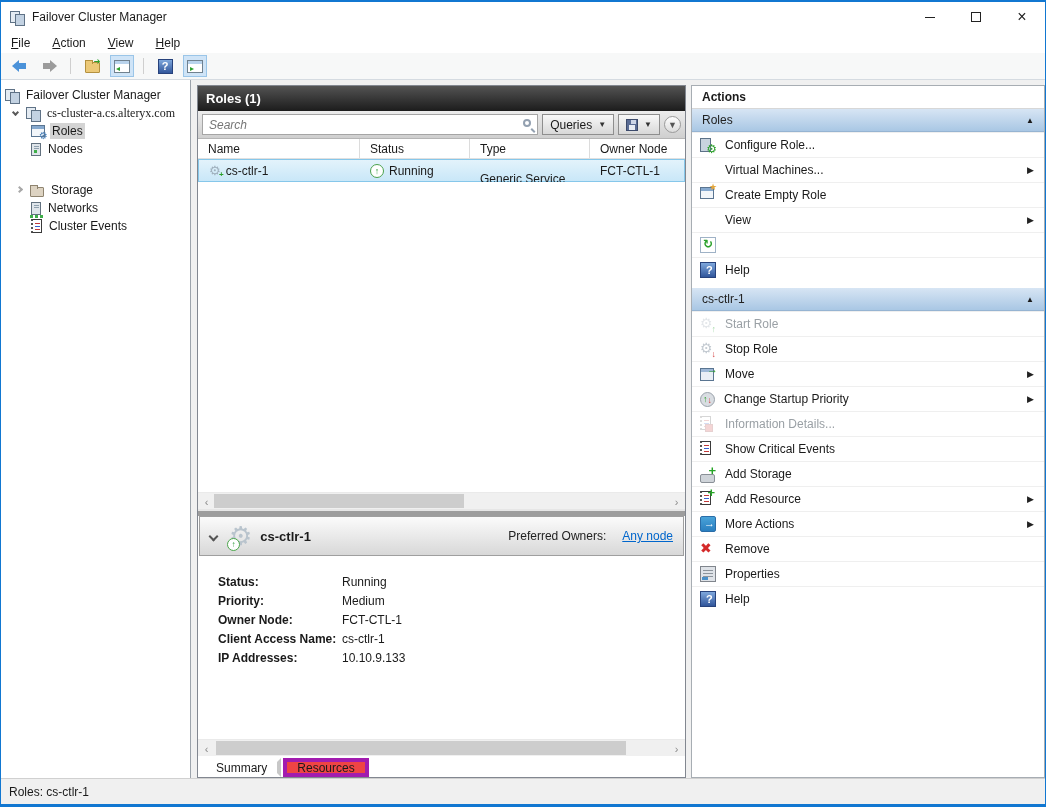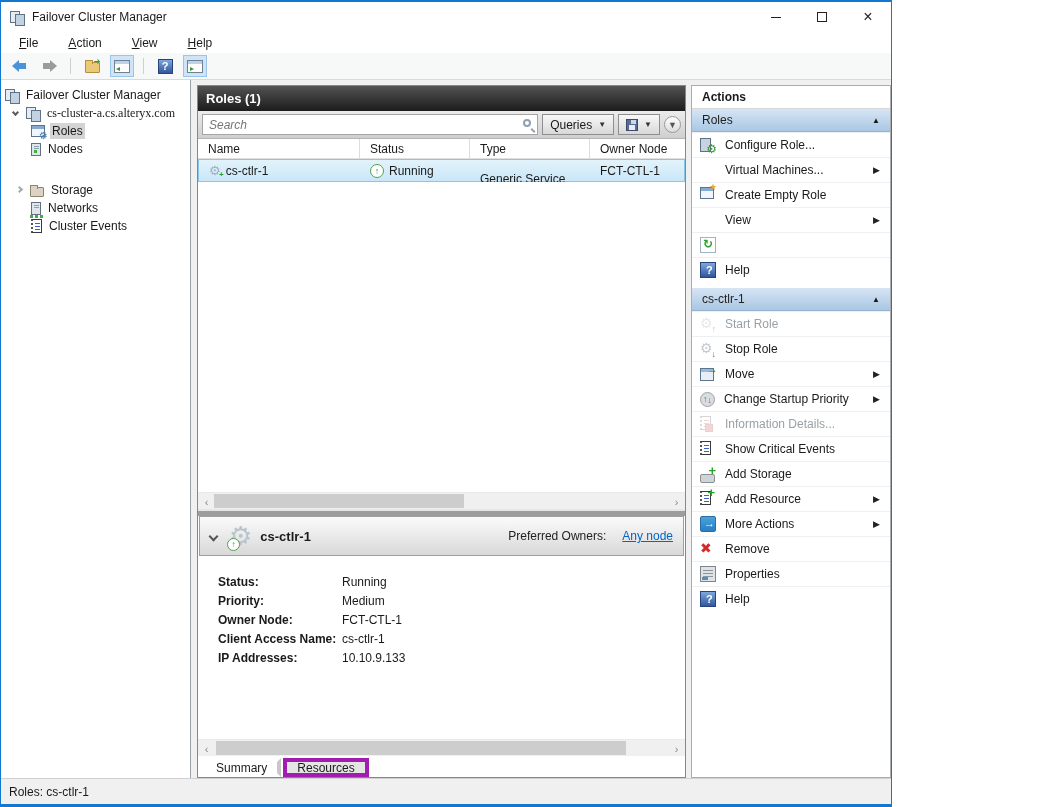--- a/index.html
+++ b/index.html
@@ -1,28 +1,28 @@
 <!DOCTYPE html>
 <html><head>
 <meta charset="utf-8">
 <style>
   * { margin:0; padding:0; box-sizing:border-box; }
   body { font-family:"Liberation Sans","DejaVu Sans",sans-serif; font-size:12px; color:#1a1a1a; background:#fff; }
-  .window{ width:892px; height:807px; display:flex; flex-direction:column; background:#fff;
+  .window{ width:1046px; height:807px; display:flex; flex-direction:column; background:#fff;
     border-top:2px solid #1177d1; border-left:1px solid #1177d1; border-right:1px solid #1177d1; border-bottom:3px solid #1177d1;}
   
   .titlebar{ height:30px; display:flex; align-items:center; background:#fff; padding-left:9px; flex:none;}
   .titlebar .title{ margin-left:8px; flex:1; }
   .wc{ width:46px; height:100%; display:flex; align-items:center; justify-content:center; }
   .wc-min i{ width:10px; height:1px; background:#222; display:block;}
   .wc-max i{ width:10px; height:10px; border:1px solid #222; display:block;}
   .wc-close i{ font-style:normal; font-size:16px; line-height:1; color:#222;}
   
   .menubar{ height:21px; display:flex; align-items:center; padding-left:10px; gap:22px; background:#fff; flex:none;}
-  .menubar .mi{ cursor:default;margin-left:8px; }
+  .menubar .mi{ cursor:default; }
   
   .toolbar{ height:27px; background:#f7f8f8; border-bottom:1px solid #d5dbe1; display:flex; align-items:center; padding-left:6px; gap:6px; flex:none;}
   .tb-sep{ width:1px; height:16px; background:#cfcfcf; margin:0 3px;}
   .tb-btn{ width:24px; height:22px; display:flex; align-items:center; justify-content:center; border:1px solid transparent;}
   .tb-btn.active{ background:#cfe4f7; border:1px solid #9ac5e8; }
   .i-arrow{ position:relative; width:15px; height:12px; }
   .i-arrow i{ position:absolute; left:0; top:0; width:0; height:0; border:6px solid transparent; border-right:7px solid #4b92d9; border-left:none;}
   .i-arrow b{ position:absolute; left:7px; top:3px; width:7px; height:6px; background:#4b92d9;}
   .i-arrow.gray i{ border-right-color:#9b9b9b;} .i-arrow.gray b{ background:#9b9b9b;}
   .i-arrow.flip{ transform:scaleX(-1);}
@@ -106,21 +106,21 @@
   .d-title{ font-weight:bold; font-size:13px; flex:1;}
   .d-po-label{ color:#222;}
   .link{ color:#0066cc; text-decoration:underline; margin-left:8px;}
   .d-content{ flex:1; padding:16px 0 0 20px; overflow:hidden;}
   .d-row{ display:flex; height:19px; align-items:center;}
   .d-row .dl{ width:124px; font-weight:bold;}
   
   .c-tabs{ height:21px; background:#fff; display:flex; align-items:flex-end; padding-left:4px; gap:2px; flex:none;}
   .tab{ height:19px; padding:1px 10px 0; display:flex; align-items:center; border:4px solid #a21caf;}
   .tab.active{ background:#fff; border-color:#fff #c8c8c8 #fff #fff;}
-  .tab.inactive{ background:#e5e5e5;margin-top:16px;}
+  .tab.inactive{ background:#ef4444;margin-top:16px;}
   
   .a-title{ height:23px; font-weight:bold; display:flex; align-items:center; padding-left:10px; border-bottom:1px solid #d7d7d7; flex:none;}
   .a-section-h{ height:23px; background:linear-gradient(#d7e5f4,#a9c7e4); border-bottom:1px solid #96b4d2; display:flex; align-items:center; padding:0 10px; color:#222; flex:none; margin-top:0;}
   .a-section-h.second{ margin-top:6px;}
   .a-section-h .sp{ flex:1;}
   .a-collapse{ font-size:8px; color:#1a1a1a;}
   .a-item{ height:25px; display:flex; align-items:center; padding:0 8px 0 8px; gap:9px; border-top:1px solid #efefef;}
   .a-item:first-of-type{ border-top:none;}
   .a-item .lbl{ flex:1; white-space:nowrap; overflow:hidden;}
   .a-item .sub{ font-size:9px; color:#222; padding-right:2px;}

